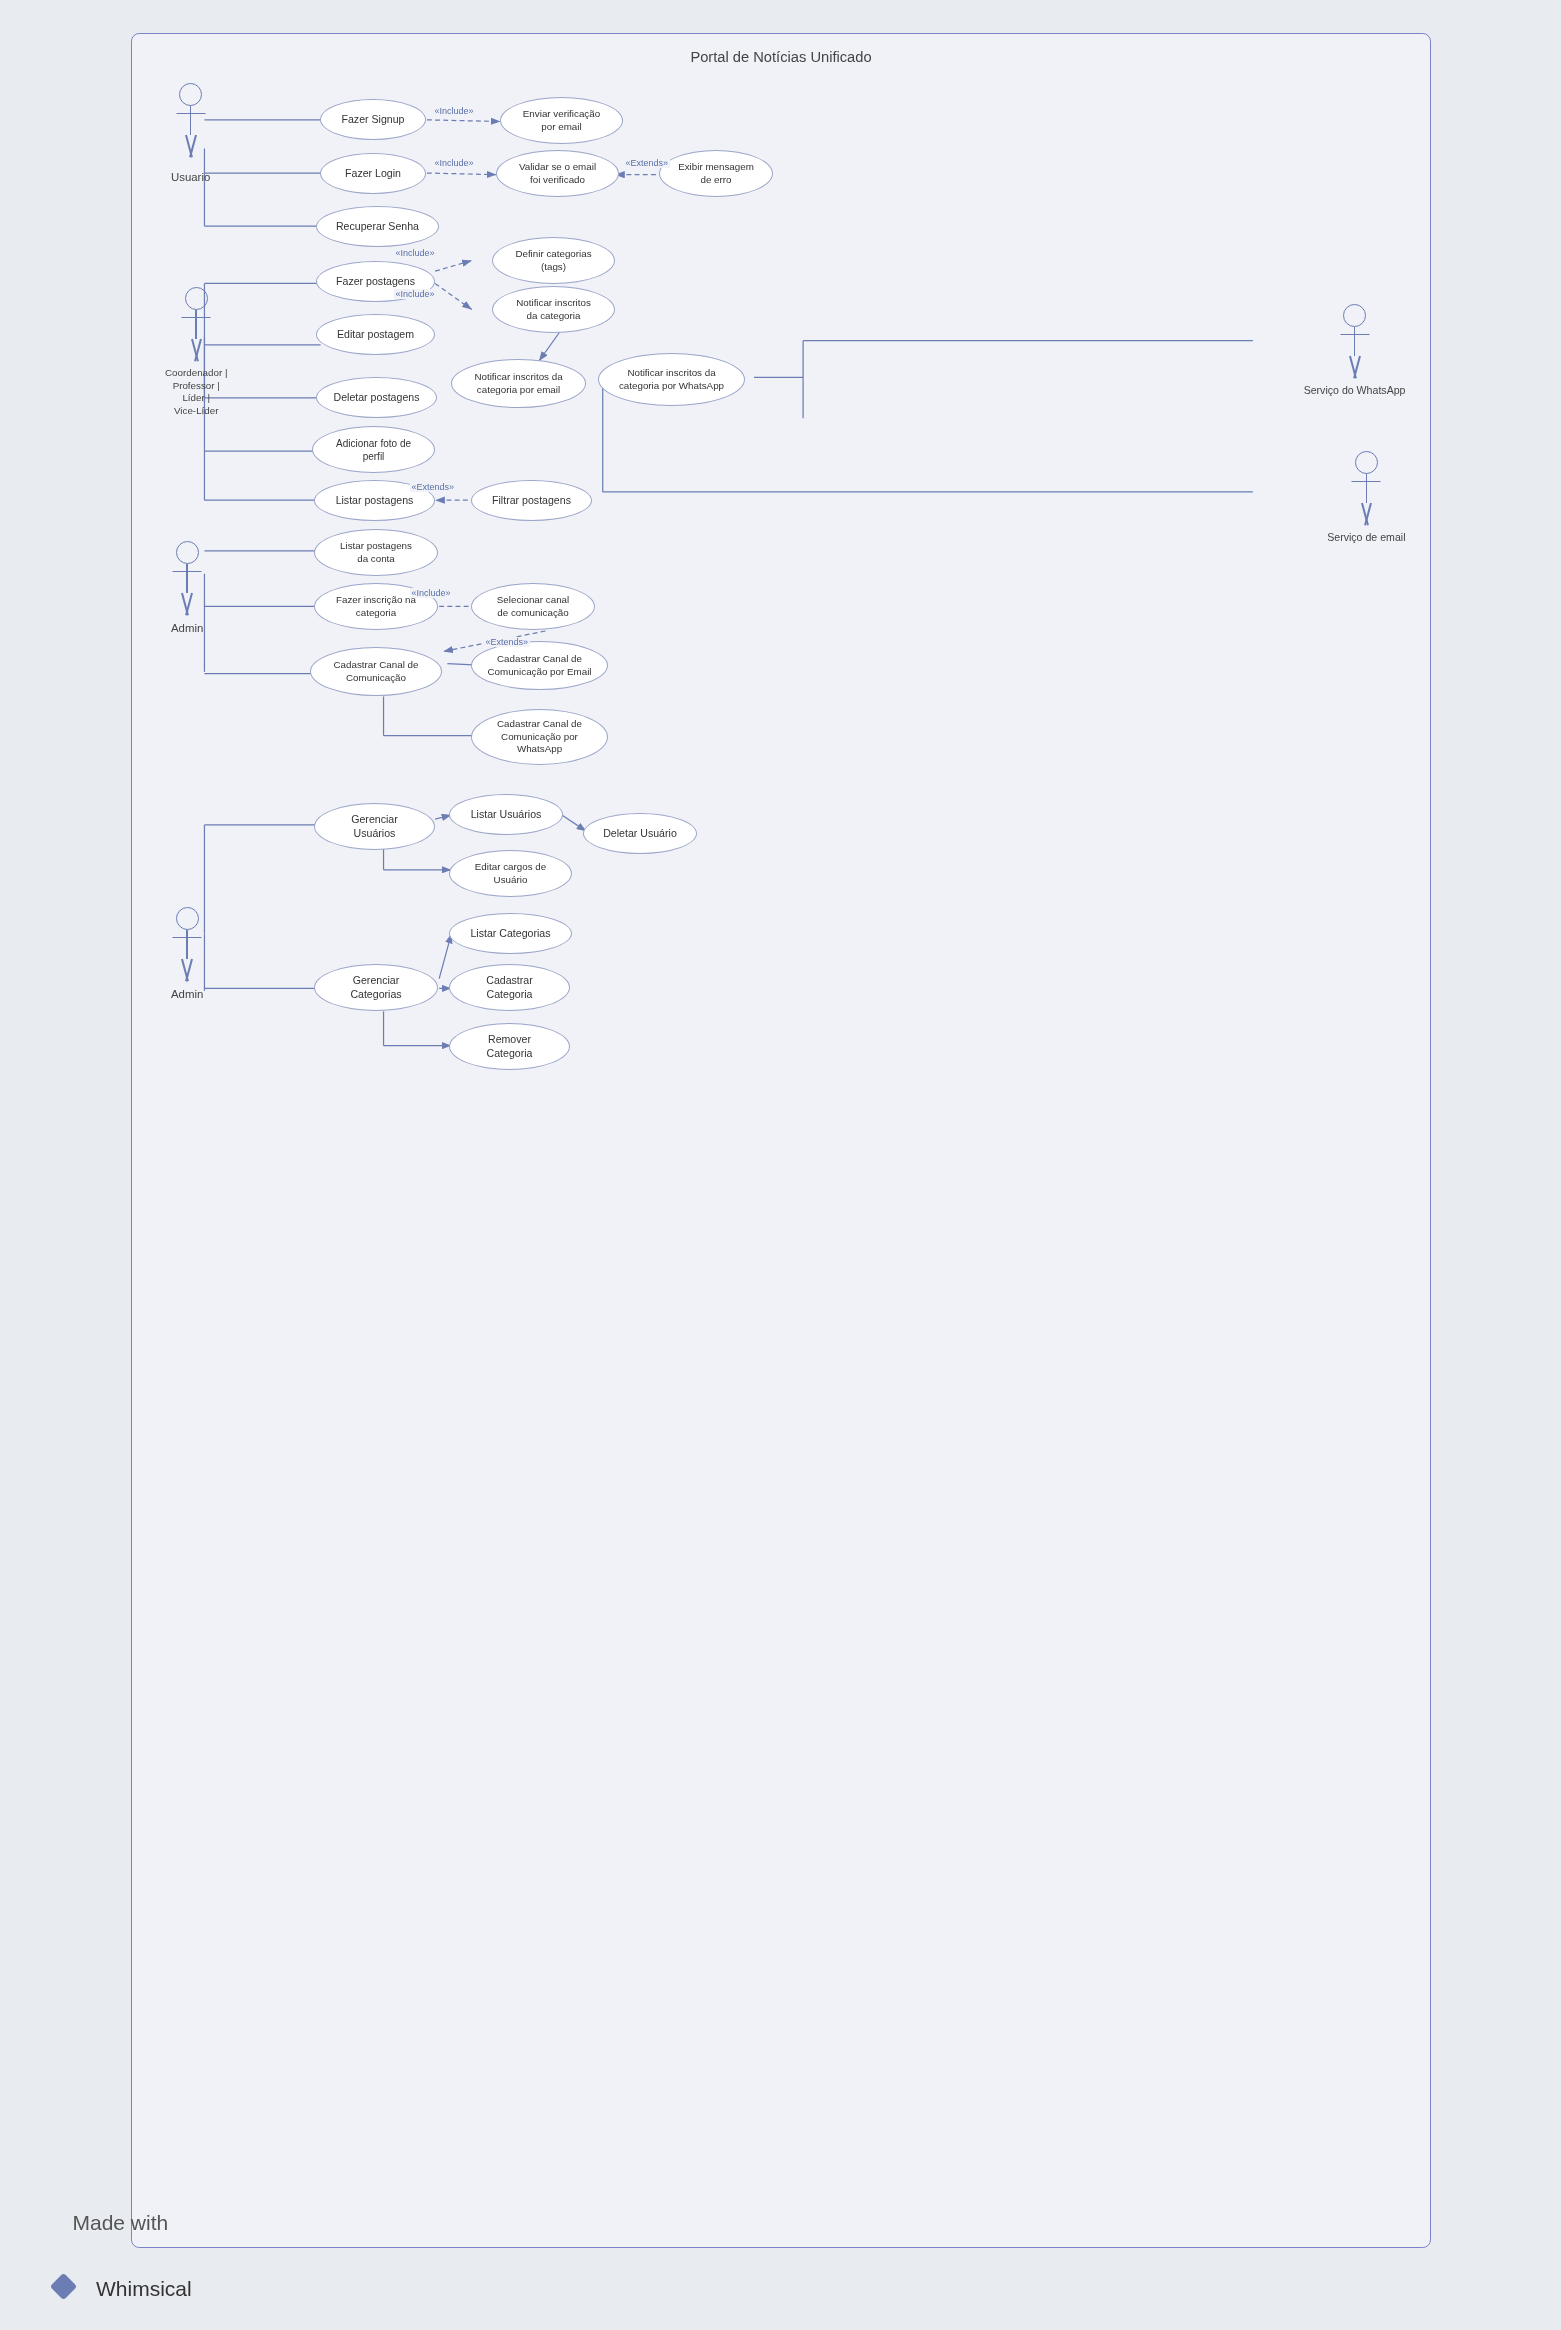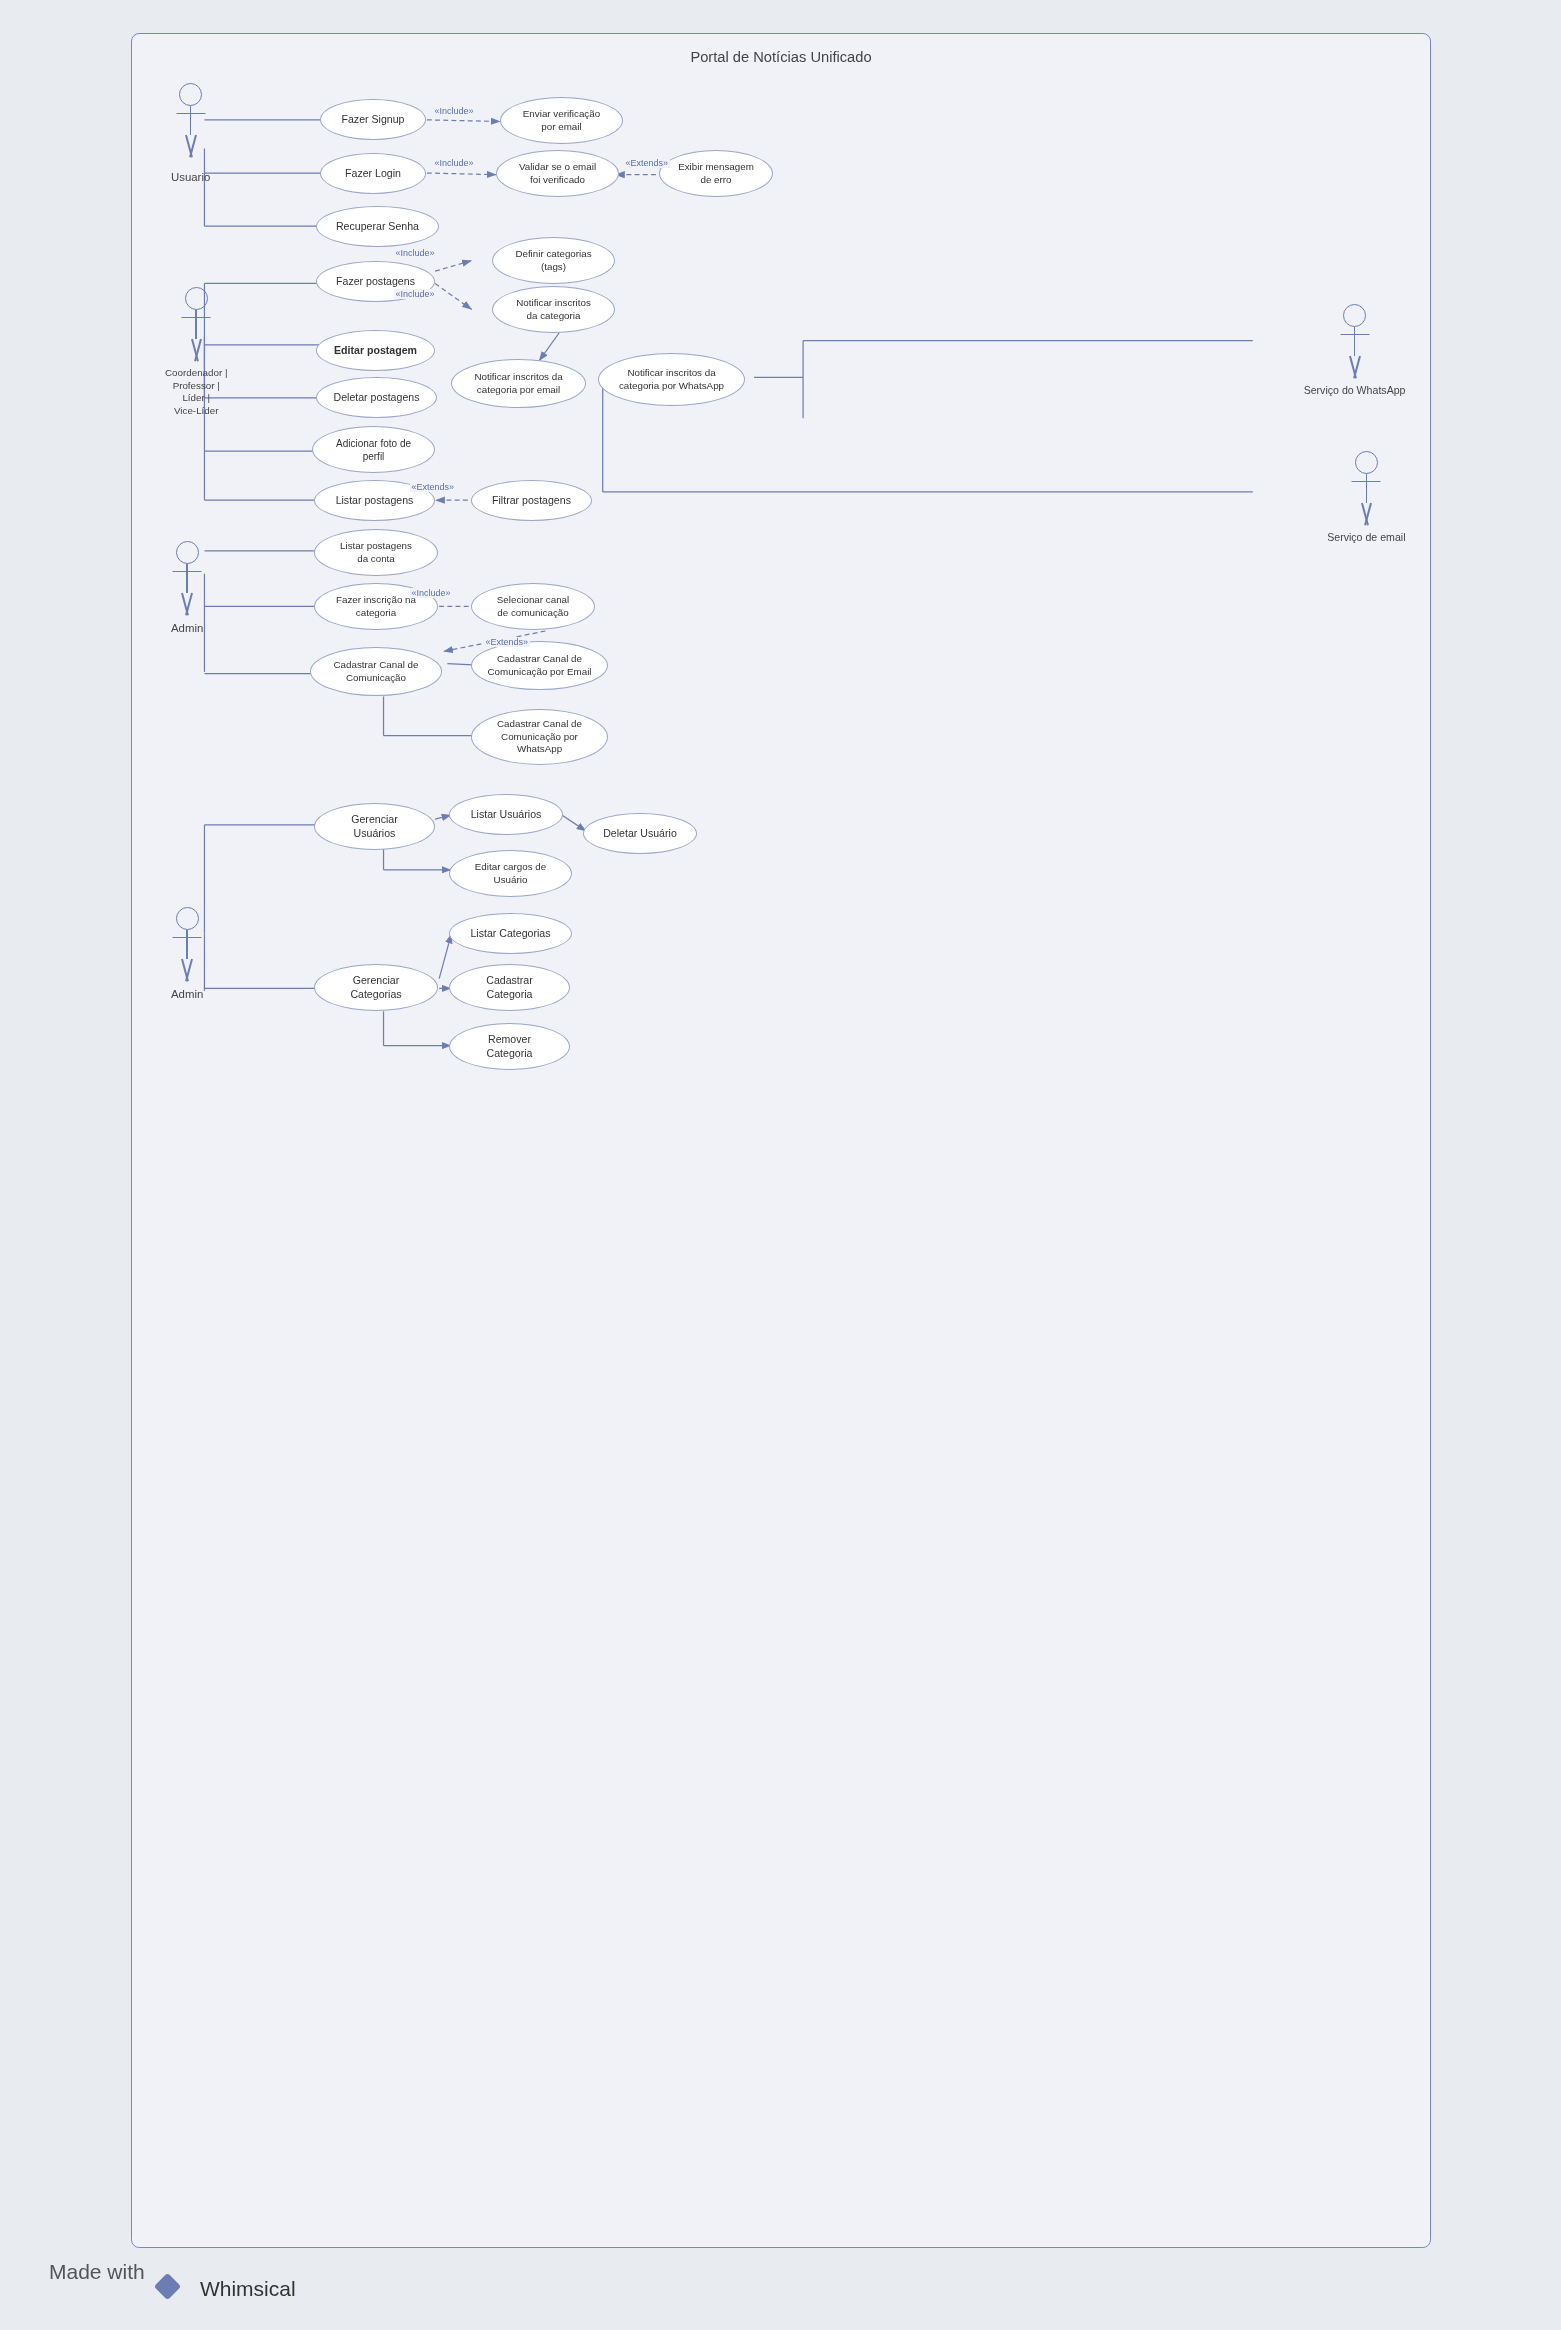--- a/index.html
+++ b/index.html
@@ -132,20 +132,21 @@
       overflow: visible;
     }
 
     .footer {
       position: absolute;
       bottom: 24.5px;
       left: 49px;
       display: flex;
       align-items: center;
       gap: 8.2px;
+      flex-direction: column;
     }
 
     .footer-text {
       font-size: 23px;
       color: #555;
     }
 
     .whimsical-logo {
       display: inline-flex;
       align-items: flex-end;
@@ -379,21 +380,21 @@
   <div class="use-case" style="left:184px;top:227px;width:119px;height:41px;">
       <span>Fazer postagens</span>
     </div>
   <div class="use-case" style="left:360px;top:203px;width:123px;height:47px;font-size:9.8px;">
       <span>Definir categorias<br>(tags)</span>
     </div>
   <div class="use-case" style="left:360px;top:252px;width:123px;height:47px;font-size:9.8px;">
       <span>Notificar inscritos<br>da categoria</span>
     </div>
 
-  <div class="use-case" style="left:184px;top:296px;width:119px;height:41px;font-weight:bold;">
+  <div class="use-case" style="left:184px;top:280px;width:119px;height:41px;">
       <span>Editar postagem</span>
     </div>
   <div class="use-case" style="left:184px;top:343px;width:121px;height:41px;">
       <span>Deletar postagens</span>
     </div>
   <div class="use-case" style="left:319px;top:325px;width:135px;height:49px;font-size:9.8px;">
       <span>Notificar inscritos da<br>categoria por email</span>
     </div>
   <div class="use-case" style="left:466px;top:319px;width:147px;height:53px;font-size:9.8px;">
       <span>Notificar inscritos da<br>categoria por WhatsApp</span>

